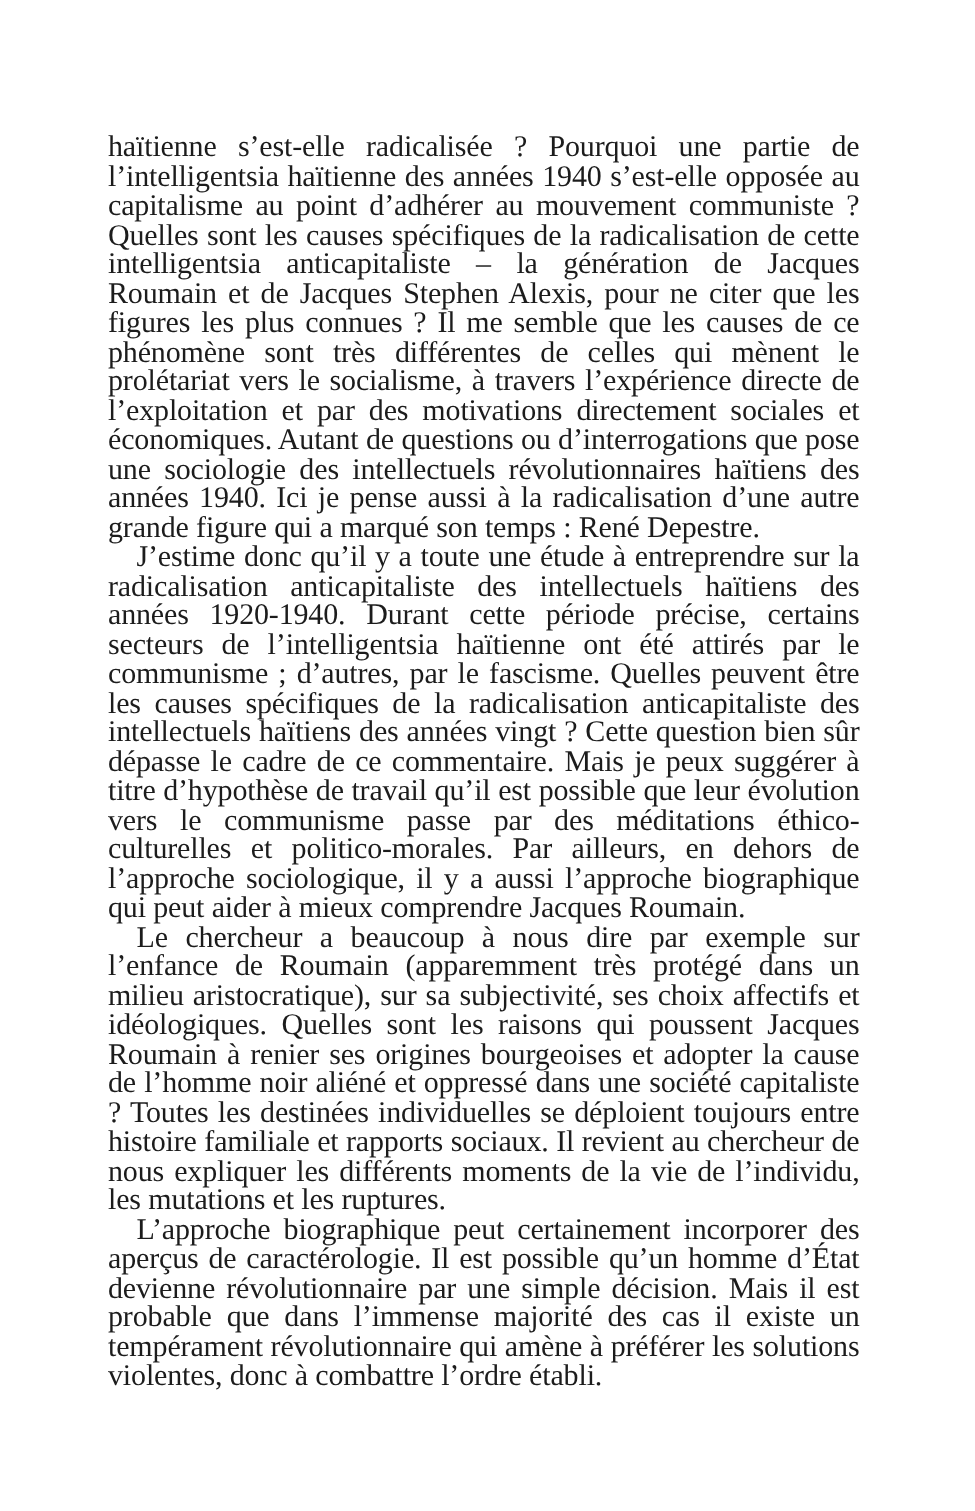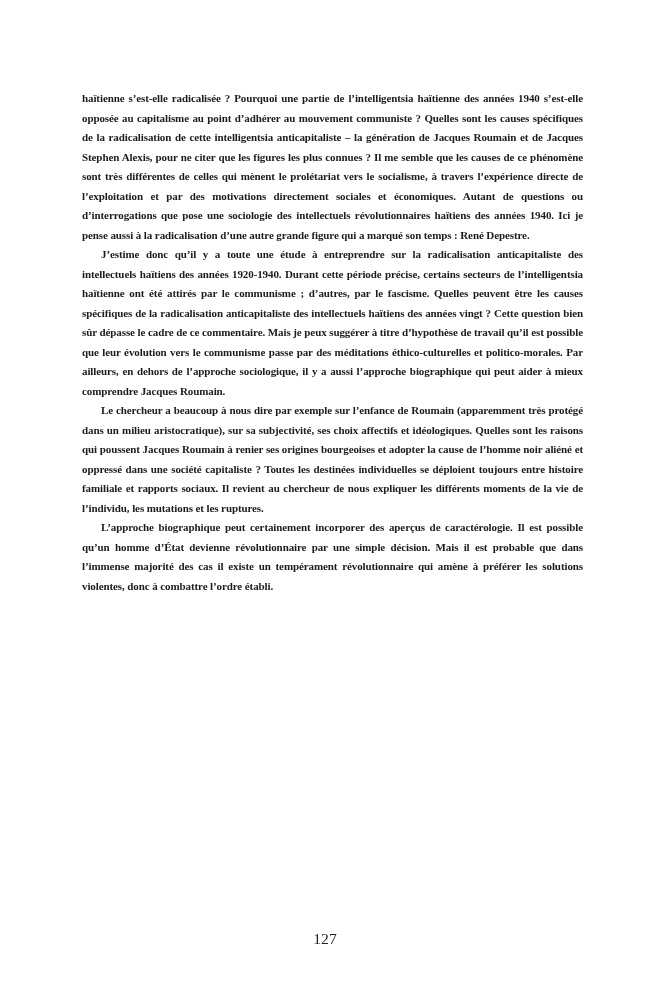--- a/index.html
+++ b/index.html
@@ -16,29 +16,28 @@
     font-family: "Liberation Serif", "DejaVu Serif", serif;
   }
   .page {
     position: absolute;
     left: 0; top: 0;
     width: 650px;
     height: 1007px;
   }
   .text-block {
     position: absolute;
-    left: 82px;
+    left: 72px;
     top: 89px;
     width: 501px;
-    font-size: 11px;
+    font-size: 20px;
     line-height: 19.5px;
     text-align: justify;
     hyphens: manual;
     letter-spacing: -0.1px;
-    font-weight: bold;
   }
   .text-block p {
     margin: 0;
     padding: 0;
   }
   .text-block p.indent {
     text-indent: 19px;
   }
   .page-number {
     position: absolute;
@@ -54,14 +53,13 @@
 </head>
 <body>
 
 <div class="page">
   <div class="text-block">
     <p>haïtienne s’est-elle radicalisée ? Pourquoi une partie de l’intelligentsia haïtienne des années 1940 s’est-elle opposée au capitalisme au point d’adhérer au mouvement communiste ? Quelles sont les causes spécifiques de la radicalisation de cette intelligentsia anticapitaliste – la génération de Jacques Roumain et de Jacques Stephen Alexis, pour ne citer que les figures les plus connues ? Il me semble que les causes de ce phénomène sont très différentes de celles qui mènent le prolétariat vers le socialisme, à travers l’expérience directe de l’exploitation et par des motivations directement sociales et économiques. Autant de questions ou d’interrogations que pose une sociologie des intellectuels révolutionnaires haïtiens des années 1940. Ici je pense aussi à la radicalisation d’une autre grande figure qui a marqué son temps : René Depestre.</p>
     <p class="indent">J’estime donc qu’il y a toute une étude à entreprendre sur la radicalisation anticapitaliste des intellectuels haïtiens des années 1920-1940. Durant cette période précise, certains secteurs de l’intelligentsia haïtienne ont été attirés par le communisme ; d’autres, par le fascisme. Quelles peuvent être les causes spécifiques de la radicalisation anticapitaliste des intellectuels haïtiens des années vingt ? Cette question bien sûr dépasse le cadre de ce commentaire. Mais je peux suggérer à titre d’hypothèse de travail qu’il est possible que leur évolution vers le communisme passe par des méditations éthico-culturelles et politico-morales. Par ailleurs, en dehors de l’approche sociologique, il y a aussi l’approche biographique qui peut aider à mieux comprendre Jacques Roumain.</p>
     <p class="indent">Le chercheur a beaucoup à nous dire par exemple sur l’enfance de Roumain (apparemment très protégé dans un milieu aristocratique), sur sa subjectivité, ses choix affectifs et idéologiques. Quelles sont les raisons qui poussent Jacques Roumain à renier ses origines bourgeoises et adopter la cause de l’homme noir aliéné et oppressé dans une société capitaliste ? Toutes les destinées individuelles se déploient toujours entre histoire familiale et rapports sociaux. Il revient au chercheur de nous expliquer les différents moments de la vie de l’individu, les mutations et les ruptures.</p>
     <p class="indent">L’approche biographique peut certainement incorporer des aperçus de caractérologie. Il est possible qu’un homme d’État devienne révolutionnaire par une simple décision. Mais il est probable que dans l’immense majorité des cas il existe un tempérament révolutionnaire qui amène à préférer les solutions violentes, donc à combattre l’ordre établi.</p>
   </div>
-  <div class="page-number">127</div>
 </div>
 
 </body></html>

